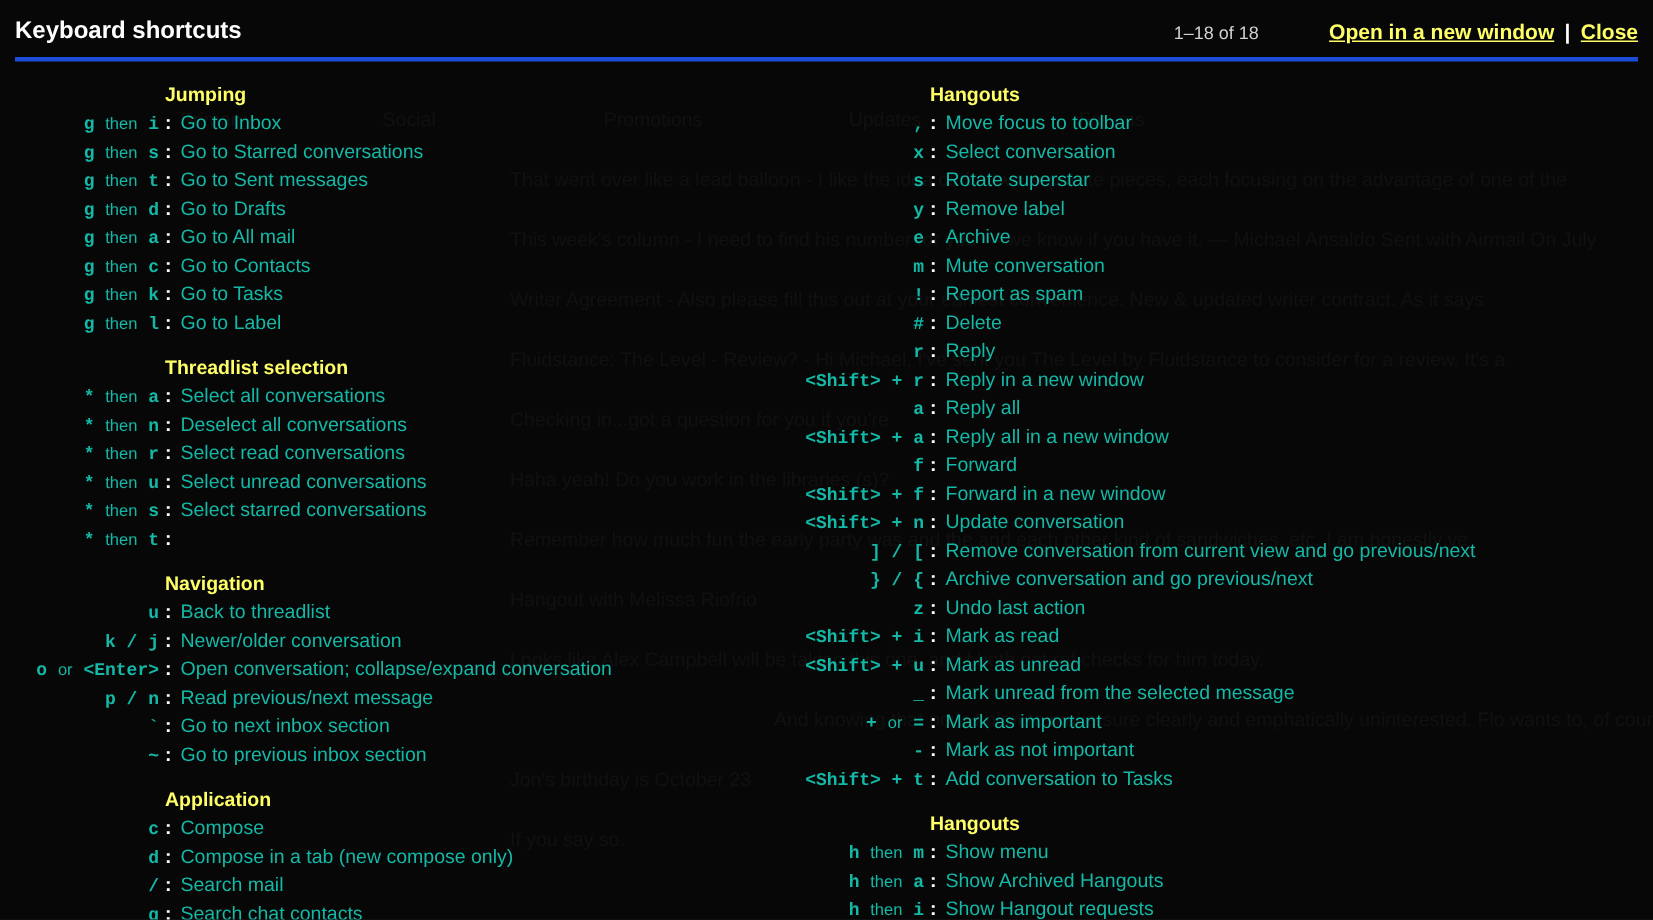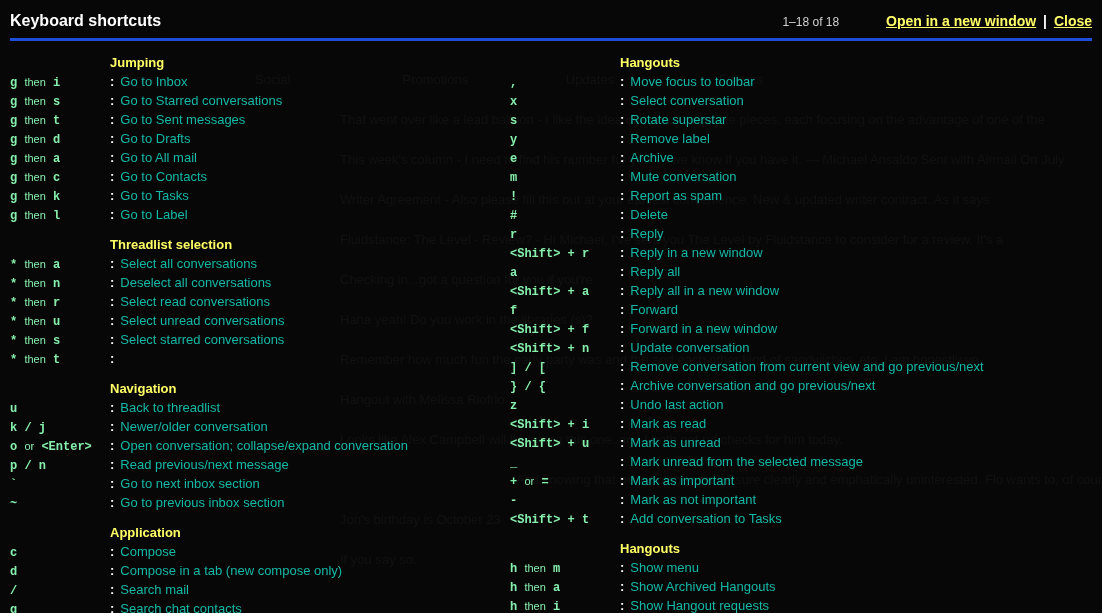--- a/index.html
+++ b/index.html
@@ -90,21 +90,22 @@
 
   .row {
     display: flex;
     align-items: baseline;
     line-height: 18px;
     white-space: nowrap;
   }
   .keys {
     width: 96px;
     min-width: 96px;
-    color: #86efac;
+    text-align: right;
+    color: #14b8a6;
     font-weight: bold;
     font-family: "Courier New", monospace;
     font-size: 12px;
     padding-right: 0;
   }
   .col-right .keys {
     width: 106px;
     min-width: 106px;
   }
   .keys .thin {

